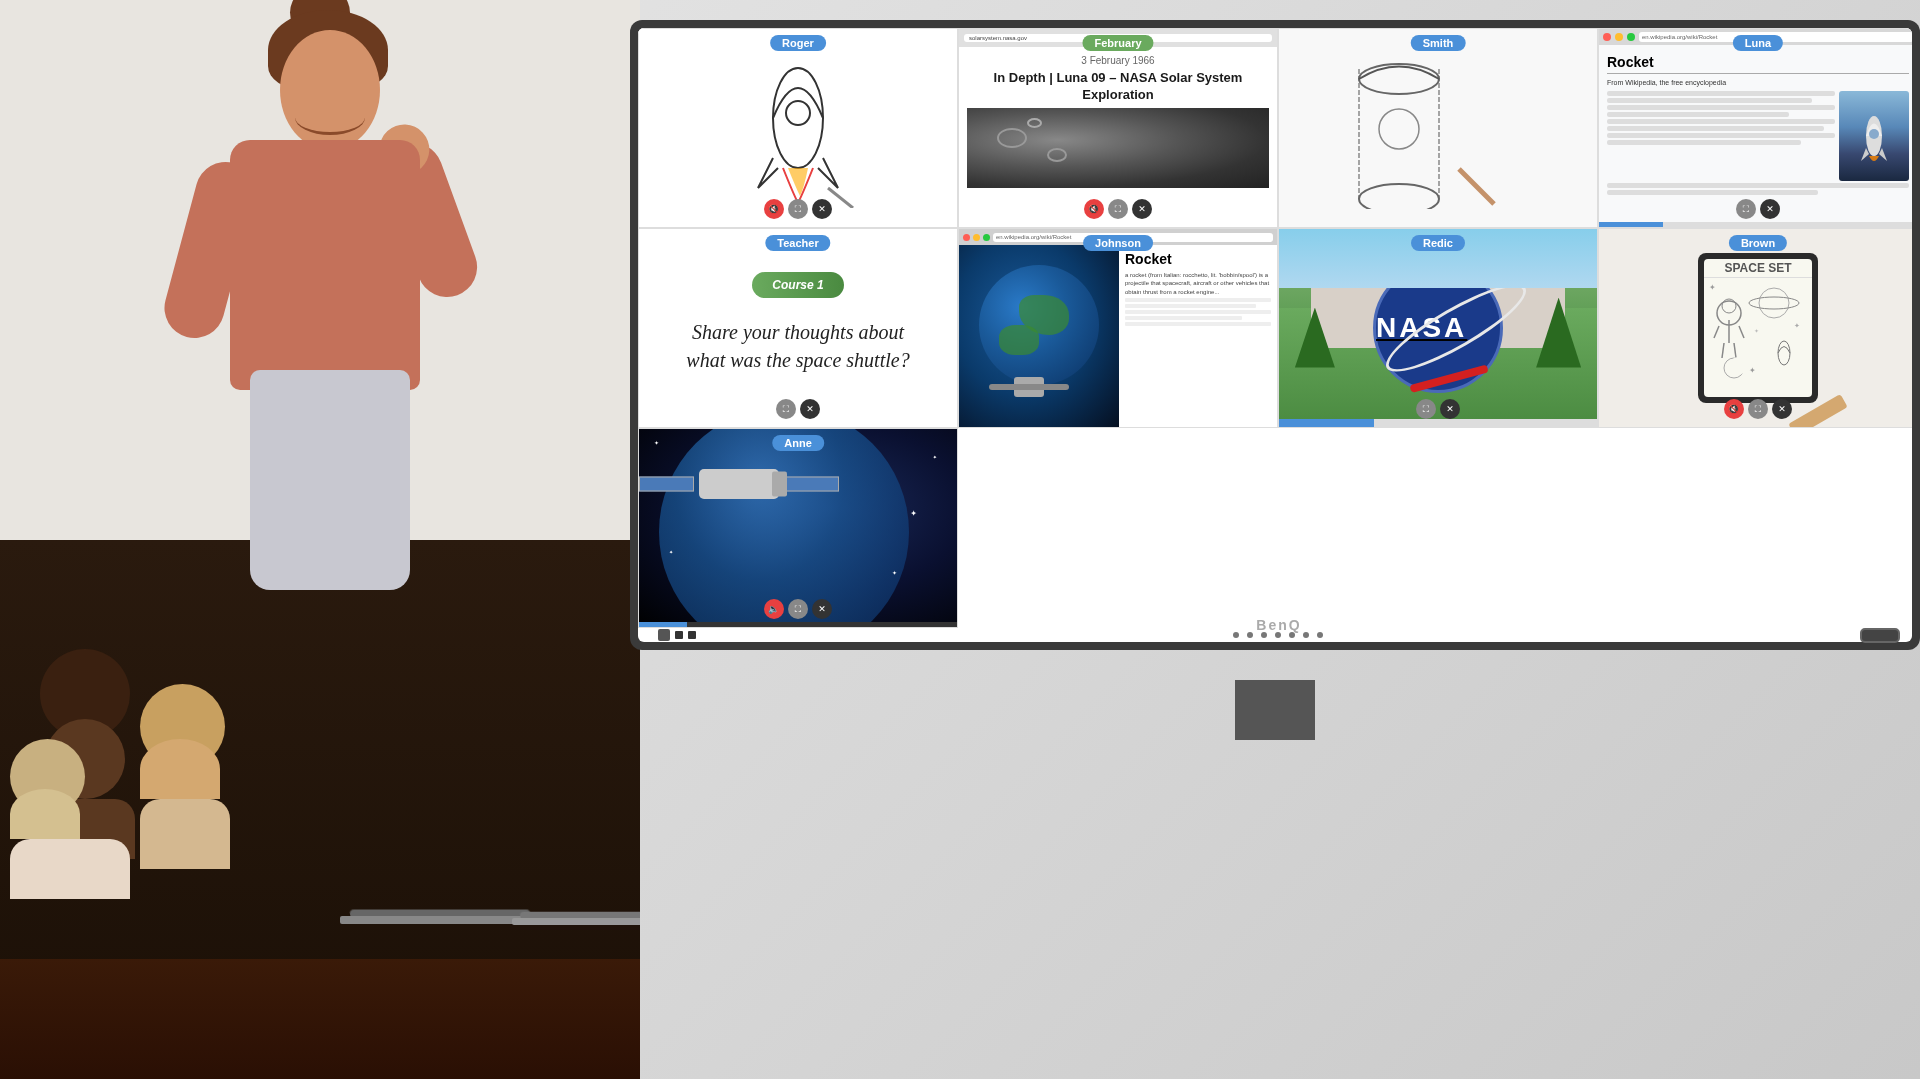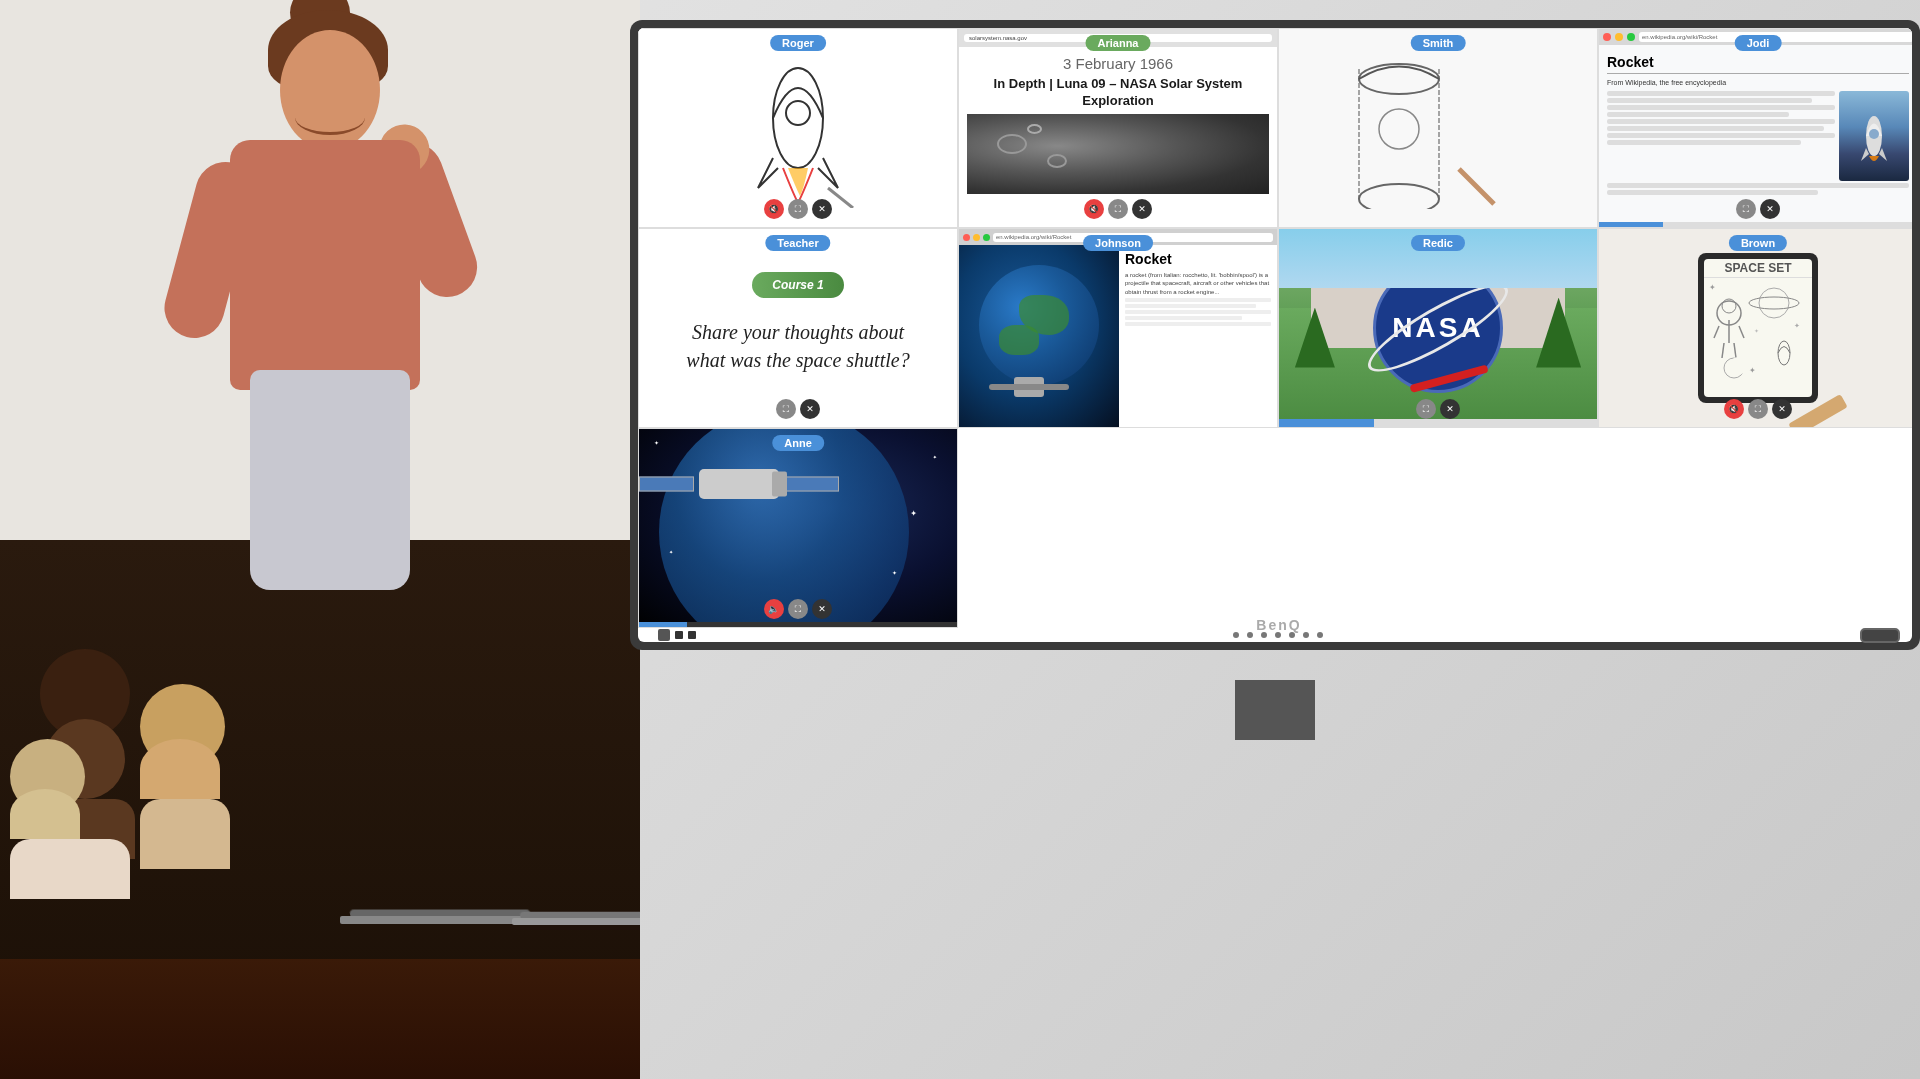--- a/index.html
+++ b/index.html
@@ -330,21 +330,21 @@
       line-height: 1.3;
     }
 
     
     .nasa-article-content {
       padding: 8px;
       background: #fff;
     }
 
     .nasa-date {
-      font-size: 15px;
+      font-size: 10px;
       color: #666;
       text-align: center;
     }
 
     .nasa-title {
       font-size: 13px;
       font-weight: bold;
       text-align: center;
       color: #1a1a1a;
       line-height: 1.3;
@@ -377,24 +377,25 @@
       position: relative;
     }
 
     .nasa-logo-circle {
       width: 130px;
       height: 130px;
       background: #1a3a8a;
       border-radius: 50%;
       display: flex;
       flex-direction: column;
-      align-items: center;
+      align-items: flex-start;
       justify-content: center;
       position: relative;
       border: 3px solid #4a6ab8;
+      text-decoration: underline;
     }
 
     .nasa-text-large {
       font-size: 28px;
       font-weight: 900;
       color: white;
       letter-spacing: 3px;
     }
 
     .nasa-orbit {
@@ -574,21 +575,21 @@
         </svg>
 
         <div class="cell-controls">
           <div class="ctrl-btn red">🔇</div>
           <div class="ctrl-btn gray">⛶</div>
           <div class="ctrl-btn dark">✕</div>
         </div>
       </div>
 
       <div class="grid-cell" style="background:#fff;">
-        <div class="cell-name-tag green">Arianna</div>
+        <div class="cell-name-tag green">February</div>
 
         <div style="height:18px;background:#e0e0e0;display:flex;align-items:center;padding:0 5px;font-size:7px;color:#444;">
           <span style="flex:1;background:white;border-radius:3px;padding:1px 5px;font-size:6px;">solarsystem.nasa.gov</span>
         </div>
         <div class="nasa-article-content">
           <div class="nasa-date">3 February 1966</div>
           <div class="nasa-title">In Depth | Luna 09 – NASA Solar System Exploration</div>
 
           <div class="nasa-img">
             <div style="width:100%;height:100%;background:radial-gradient(ellipse at 30% 40%, #888 0%, #555 40%, #333 70%, #222 100%);"></div>
@@ -618,21 +619,21 @@
             <path d="M60,30 Q100,5 140,30" fill="none" stroke="#555" stroke-width="2"></path>
 
             <circle cx="100" cy="80" r="20" fill="none" stroke="#888" stroke-width="1.5"></circle>
 
             <line x1="160" y1="120" x2="195" y2="155" stroke="#c4926a" stroke-width="5"></line>
           </svg>
         </div>
       </div>
 
       <div class="grid-cell jodi-cell">
-        <div class="cell-name-tag blue">Jodi</div>
+        <div class="cell-name-tag blue">Luna</div>
 
         <div style="height:16px;background:#d8d8d8;display:flex;align-items:center;padding:0 4px;gap:4px;">
           <div style="width:8px;height:8px;border-radius:50%;background:#ff5f56;"></div>
           <div style="width:8px;height:8px;border-radius:50%;background:#ffbd2e;"></div>
           <div style="width:8px;height:8px;border-radius:50%;background:#27c93f;"></div>
           <div style="flex:1;background:white;border-radius:3px;height:10px;font-size:6px;line-height:10px;padding-left:3px;color:#666;">en.wikipedia.org/wiki/Rocket</div>
         </div>
         <div class="wiki-content">
           <div class="wiki-title">Rocket</div>
           <div class="wiki-text">From Wikipedia, the free encyclopedia</div>

